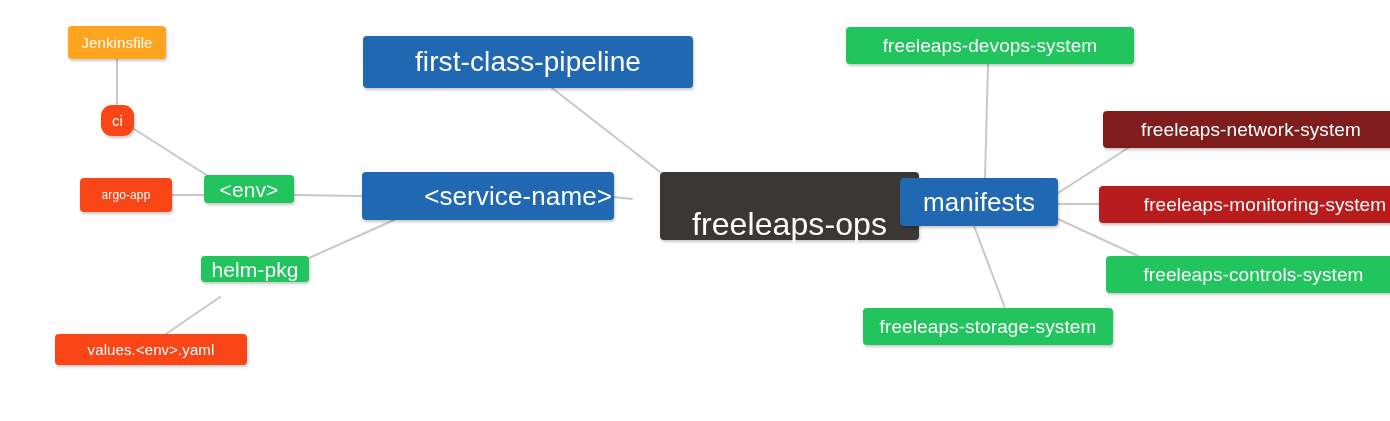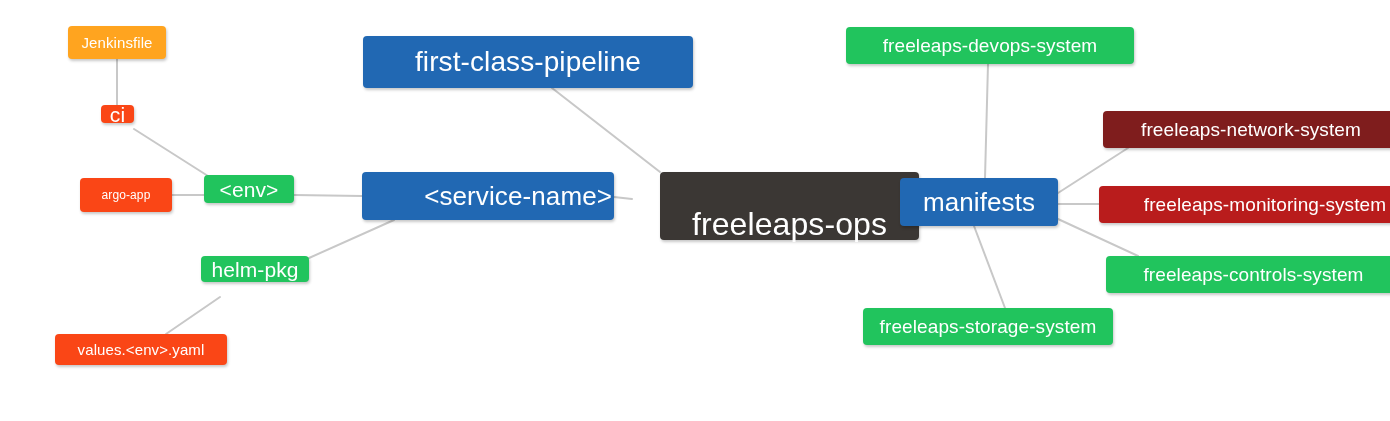--- a/index.html
+++ b/index.html
@@ -60,33 +60,33 @@
       <line x1="937" y1="178" x2="940" y2="64" stroke="#c8c8c8" stroke-width="2" stroke-linecap="round"></line>
       <line x1="1010" y1="193" x2="1080" y2="148" stroke="#c8c8c8" stroke-width="2" stroke-linecap="round"></line>
       <line x1="1010" y1="204" x2="1051" y2="204" stroke="#c8c8c8" stroke-width="2" stroke-linecap="round"></line>
       <line x1="1010" y1="219" x2="1090" y2="256" stroke="#c8c8c8" stroke-width="2" stroke-linecap="round"></line>
       <line x1="926" y1="226" x2="957" y2="308" stroke="#c8c8c8" stroke-width="2" stroke-linecap="round"></line>
     </svg>
   <div id="node-layer">
       <div class="node" style="left: 20px; top: 26px; width: 98px; height: 33px; background: rgb(255, 164, 31); font-size: 15px;">
         <span class="node-label">Jenkinsfile</span>
       </div>
-      <div class="node" style="left: 53px; top: 105px; width: 33px; height: 18px; background: rgb(250, 70, 22); font-size: 21px;">
+      <div class="node" style="left: 53px; top: 105px; width: 33px; height: 31px; background: rgb(250, 70, 22); font-size: 15px; border-radius: 11px;">
         <span class="node-label">ci</span>
       </div>
       <div class="node" style="left: 32px; top: 178px; width: 92px; height: 34px; background: rgb(250, 70, 22); font-size: 12px;">
         <span class="node-label">argo-app</span>
       </div>
       <div class="node" style="left: 156px; top: 175px; width: 90px; height: 28px; background: rgb(33, 196, 93); font-size: 21px; text-align: right;">
         <span class="node-label">&lt;env&gt;</span>
       </div>
       <div class="node" style="left: 153px; top: 256px; width: 108px; height: 26px; background: rgb(33, 196, 93); font-size: 21px;">
         <span class="node-label">helm-pkg</span>
       </div>
-      <div class="node" style="left: 7px; top: 334px; width: 172px; height: 31px; background: rgb(250, 70, 22); font-size: 15px;">
+      <div class="node" style="left: 7px; top: 334px; width: 192px; height: 31px; background: rgb(250, 70, 22); font-size: 15px;">
         <span class="node-label">values.&lt;env&gt;.yaml</span>
       </div>
       <div class="node" style="left: 315px; top: 36px; width: 330px; height: 52px; background: rgb(33, 104, 179); font-size: 28px;">
         <span class="node-label">first-class-pipeline</span>
       </div>
       <div class="node" style="left: 314px; top: 172px; width: 252px; height: 48px; background: rgb(33, 104, 179); font-size: 26px; justify-content: flex-end;">
         <span class="node-label">&lt;service-name&gt;</span>
       </div>
       <div class="node" style="left: 612px; top: 172px; width: 259px; height: 68px; background: rgb(59, 55, 52); font-size: 32px; align-items: flex-end;">
         <span class="node-label">freeleaps-ops</span>

